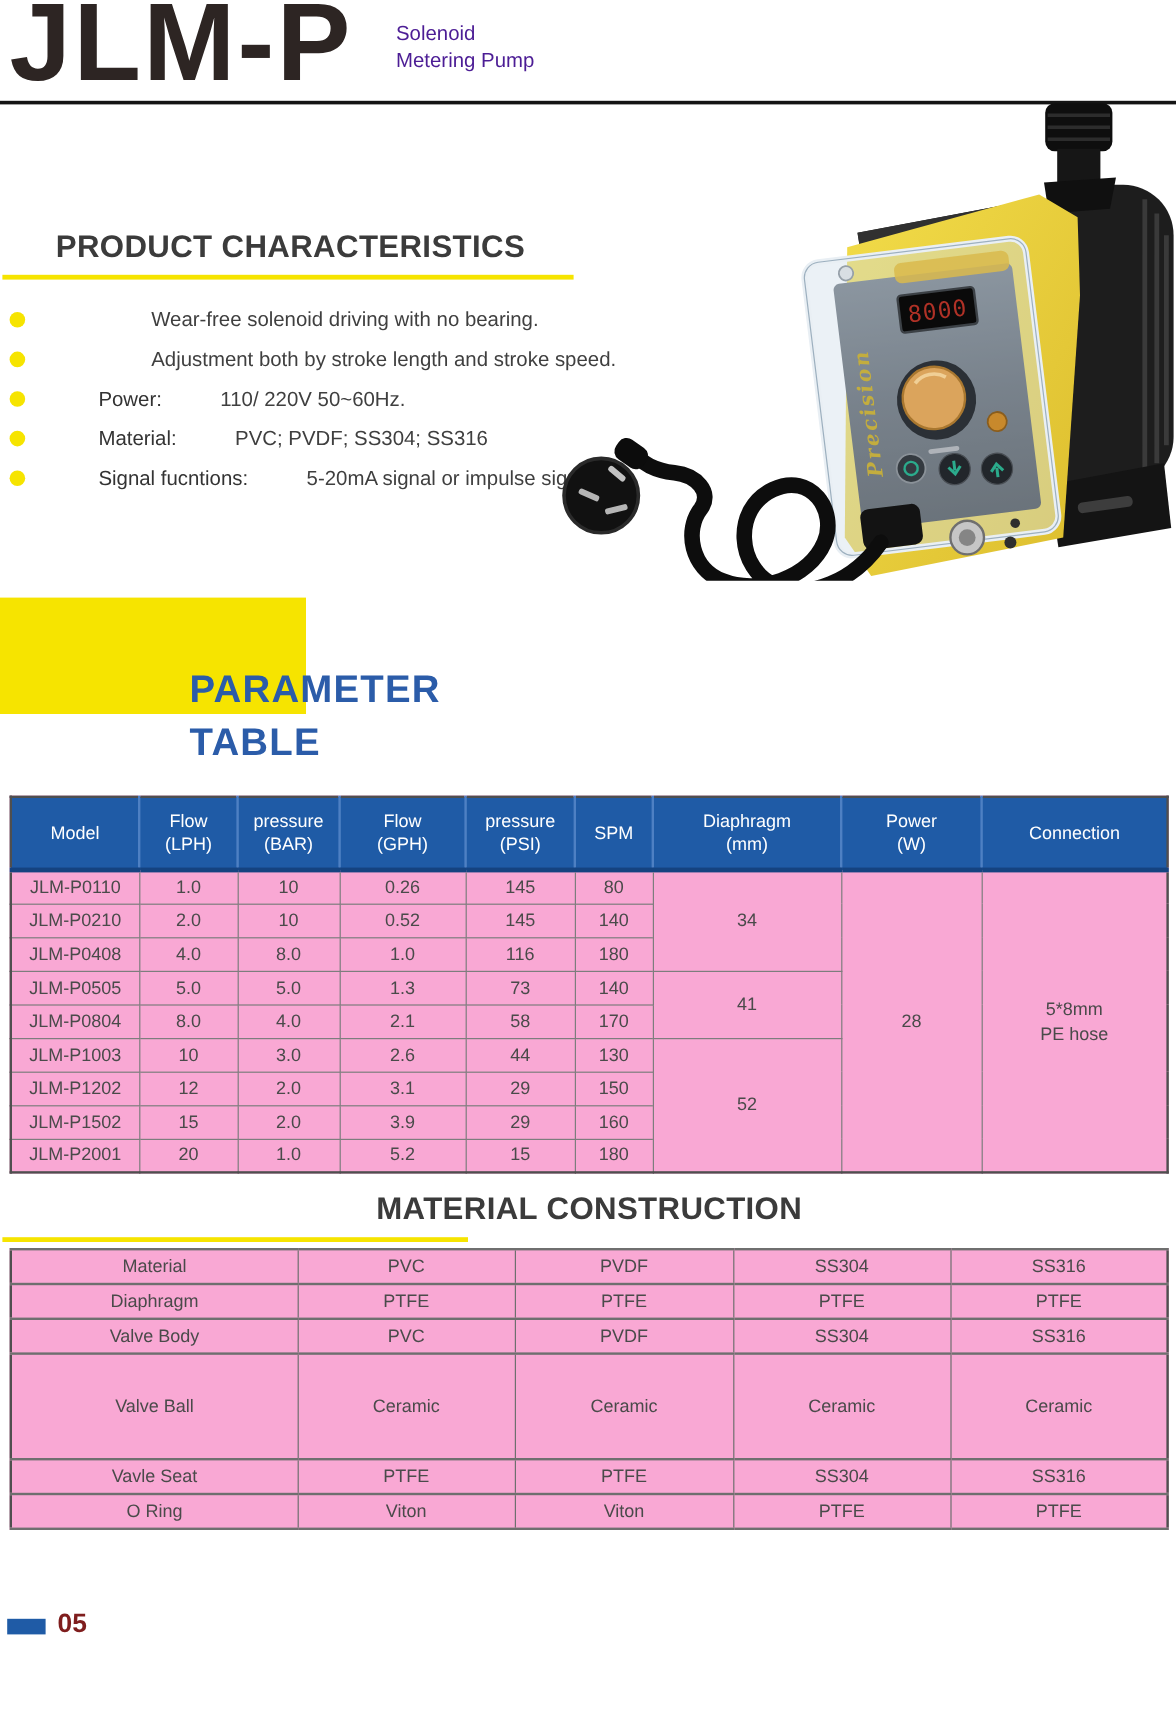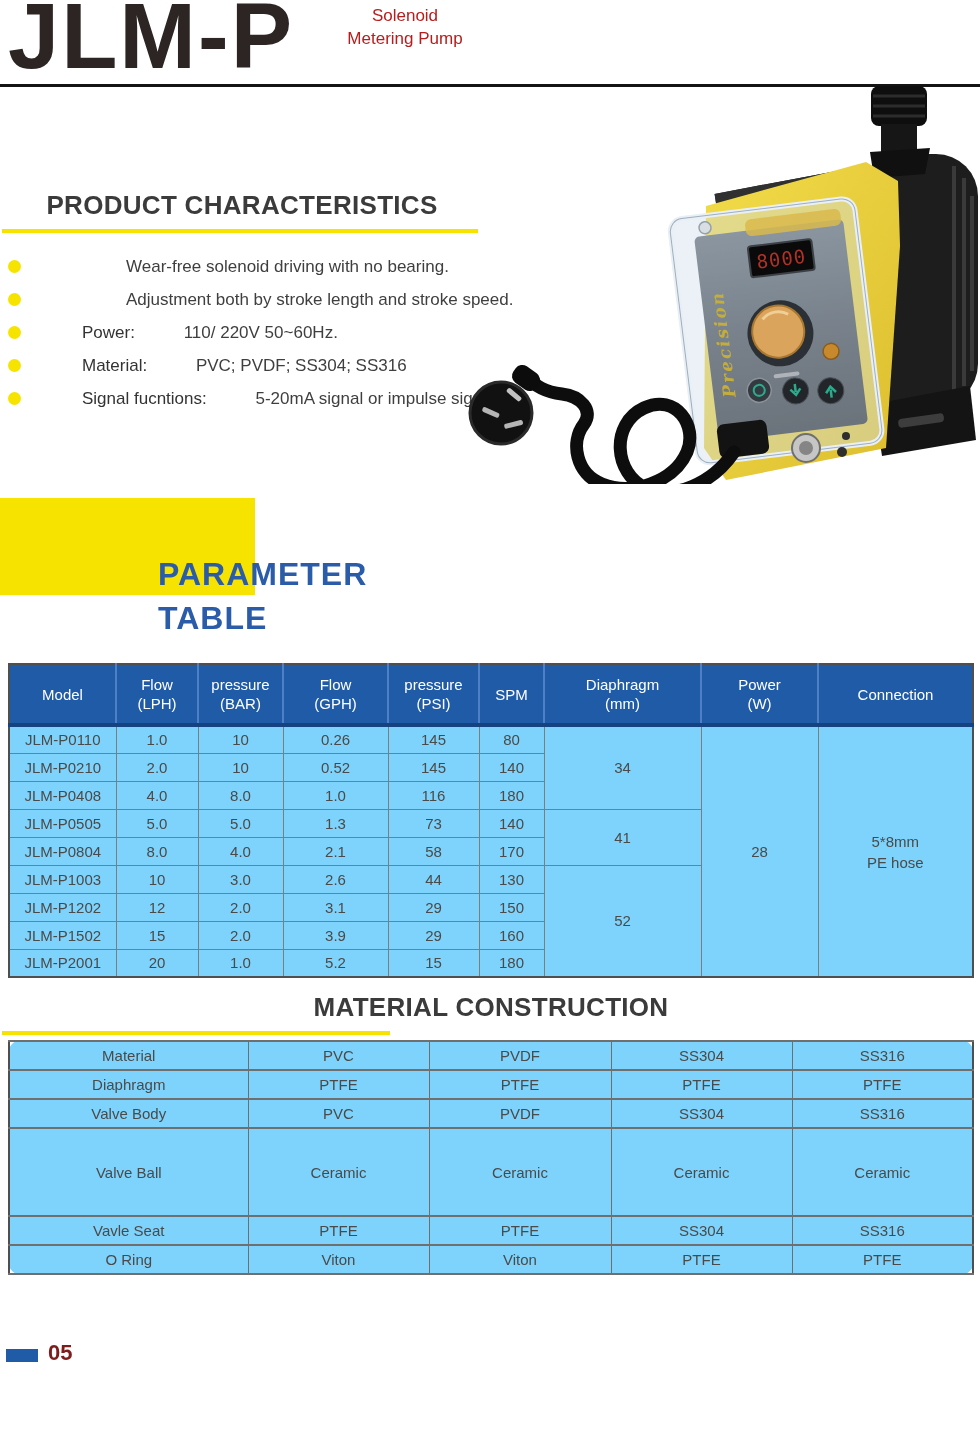--- a/index.html
+++ b/index.html
@@ -2,22 +2,22 @@
 <html><head>
 <meta charset="utf-8">
 <style>
   * { margin:0; padding:0; box-sizing:border-box; }
   body { background:#ffffff; font-family:"Liberation Sans", sans-serif; }
   .page { position:relative; width:980px; height:1438px; background:#ffffff; overflow:hidden; color:#4a4a4a; }
 
   
   .title { position:absolute; left:8px; top:-12px; font-size:92px; line-height:96px; font-weight:700;
            letter-spacing:2px; color:#2d2523; }
-  .subtitle { position:absolute; left:330px; top:4px; width:150px; text-align:center;
-              font-size:17px; line-height:23px; color:#b91c1c; }
+  .subtitle { position:absolute; left:330px; top:16px; width:150px; text-align:left;
+              font-size:17px; line-height:23px; color:#4c1d95; }
   .top-rule { position:absolute; left:0; top:84px; width:980px; height:3px; background:#141414; }
 
   
   .h2 { font-size:26px; font-weight:700; color:#3b3b3b; letter-spacing:.3px;text-align:center; }
   .h2-line { height:4px; background:#f6e400; margin-top:8px; }
 
   
   .chars { position:absolute; left:2px; top:190px; width:480px; }
   .chars .h2-line { width:476px; }
   .char-list { margin-top:17px; list-style:none; }
@@ -28,35 +28,35 @@
 
   
   .photo { position:absolute; left:468px; top:86px; width:512px; height:398px; }
 
   
   .param-block { position:absolute; left:0; top:498px; width:255px; height:97px; background:#f6e400; }
   .param-head { position:absolute; left:158px; top:552px; font-size:32px; line-height:44px;
                 font-weight:700; letter-spacing:1px; color:#2b5ca9; }
 
   
-  table { border-collapse:collapse; table-layout:fixed; background:#7dd3fc; }
+  table { border-collapse:collapse; table-layout:fixed; background:#f9a8d4; }
   .param-table { position:absolute; left:8px; top:663px; width:964px; }
   .param-table th { background:#1f5ba6; color:#ffffff; font-weight:400; font-size:15px; line-height:19px;
                     height:61px; border-left:2px solid #4e80c3; border-bottom:4px solid #154380;
                     white-space:pre-line; }
   .param-table th:first-child { border-left:none; }
   .param-table td { border:1px solid #7d7d7d; text-align:center; vertical-align:middle;
                     font-size:15px; color:#4a4a4a; height:28px; }
   .param-table, .param-table td { border-color:#7d7d7d; }
   table.outer { border:2px solid #4f4f4f; }
   .pre { white-space:pre-line; line-height:21px; }
 
   .mat { position:absolute; left:2px; top:992px; width:978px; }
   .mat .h2-line { width:388px; }
-  .mat-table { position:absolute; left:8px; top:1040px; width:964px;border-radius:14px; }
+  .mat-table { position:absolute; left:8px; top:1040px; width:964px; }
   .mat-table td { border:1px solid #6f6f6f; border-top-width:2px; border-bottom-width:2px;
                   text-align:center; vertical-align:middle; font-size:15px; color:#4a4a4a; height:29px; }
   .mat-table tr.tall td { height:88px; }
 
   
   .page-bar { position:absolute; left:6px; top:1349px; width:32px; height:13px; background:#1f5ba6; }
   .page-num { position:absolute; left:48px; top:1340px; font-size:22px; font-weight:700; color:#7f1d1d; }
 </style>
 </head>
 <body>

